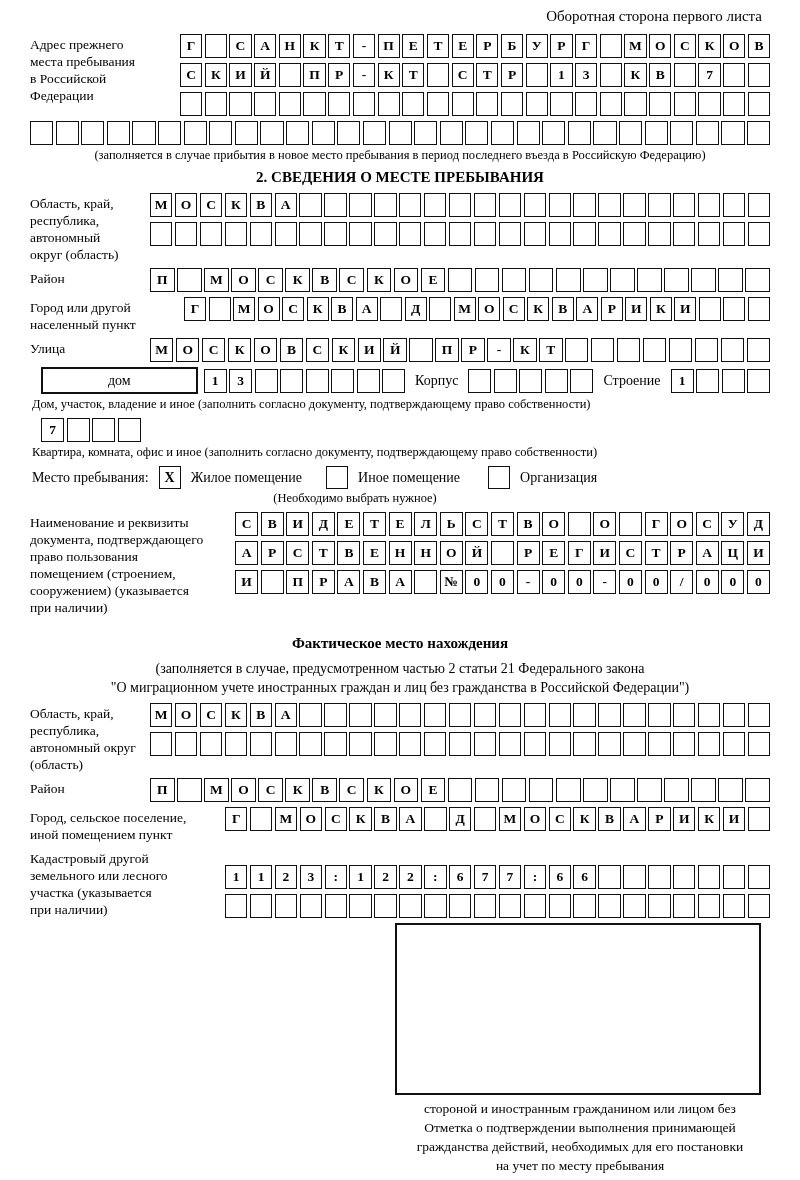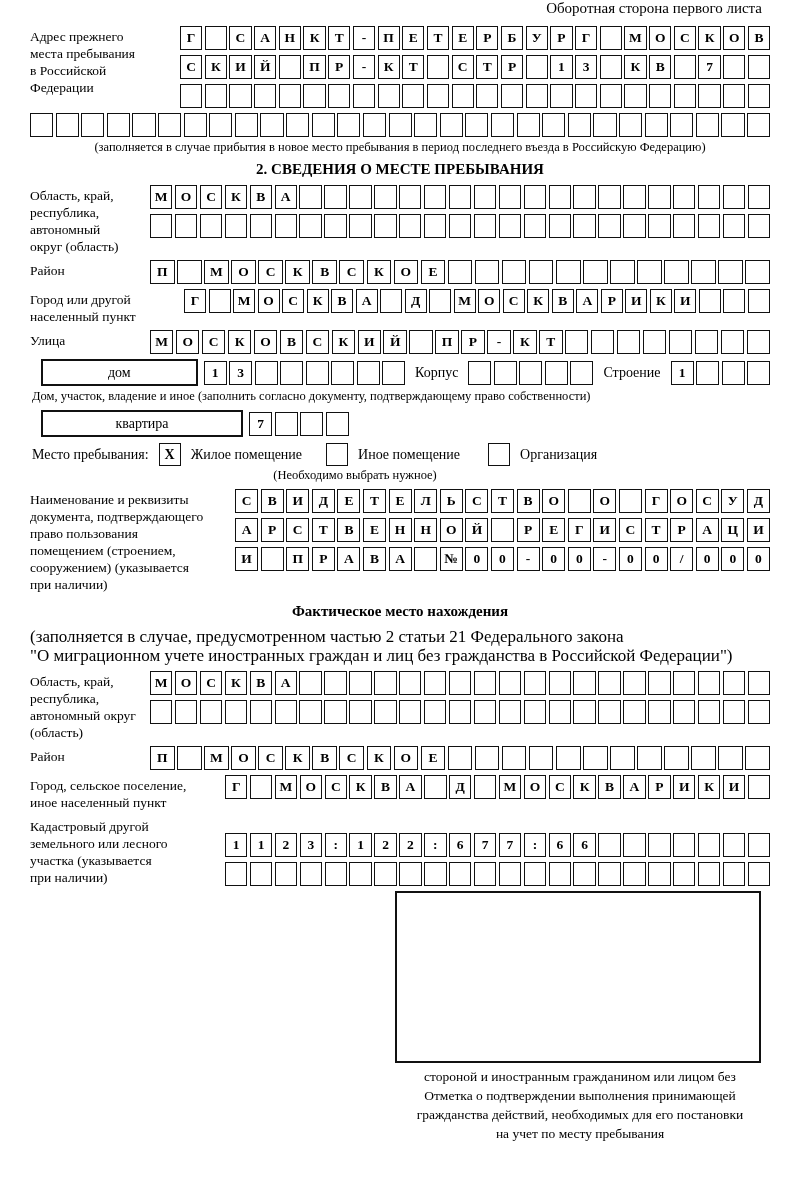--- a/index.html
+++ b/index.html
@@ -1,20 +1,20 @@
 <!DOCTYPE html>
 <html><head>
 <meta charset="utf-8">
 <style>
   * { margin:0; padding:0; box-sizing:border-box; }
   html,body { background:#888; }
   .page {
     width:800px; height:1180px; margin:0 auto; background:#ffffff;
     font-family:"Liberation Serif", serif; color:#000;
-    padding:0 30px 0 30px; position:relative; overflow:hidden;
+    padding:8px 30px 0 30px; position:relative; overflow:hidden;
   }
   .top-title { text-align:right; font-size:15px; padding-right:8px; }
 
   
   .frow { display:flex; align-items:flex-start; margin-bottom:5px; }
   .flabel { flex-shrink:0; font-size:13.5px; line-height:17px; padding-top:2px; }
   .w120 { width:120px; } .w150 { width:150px; } .w154 { width:154px; }
   .w195 { width:195px; } .w205 { width:205px; }
   .fcells { flex:1; display:flex; flex-direction:column; gap:5px; }
   .cellrow { display:flex; gap:2.5px; width:100%; }
@@ -40,21 +40,21 @@
 
   
   .stay-row { display:flex; align-items:center; gap:10px; margin:6px 0 2px 2px; font-size:14px; }
   .cbox {
     width:22px; height:23px; border:1.5px solid #111; display:flex;
     align-items:center; justify-content:center; font-size:14px; font-weight:bold;
     flex-shrink:0;
   }
   .stay-note { font-size:12.5px; margin:0 0 6px 205px; width:240px; text-align:center; }
 
-  .center-note { font-size:17px; line-height:19px; }
+  .center-note { font-size:14px; text-align:center; line-height:19px; }
 
   .mark-box {
     margin-left:365px; width:366px; height:172px; border:2px solid #111;
     margin-top:4px;
   }
   .mark-caption {
     margin-left:330px; width:440px; text-align:center; font-size:13.5px;
     line-height:19px; margin-top:4px;
   }
 </style>
@@ -375,28 +375,28 @@
     <div class="inline-cells">
         <div class="cell">1</div>
         <div class="cell"></div>
         <div class="cell"></div>
         <div class="cell"></div>
       </div>
   </div>
   <div class="note-left">Дом, участок, владение и иное (заполнить согласно документу, подтверждающему право собственности)</div>
 
   <div class="boxrow">
-    <div class="bigbox apt-box">квартира</div>
     <div class="inline-cells">
         <div class="cell">7</div>
         <div class="cell"></div>
         <div class="cell"></div>
         <div class="cell"></div>
       </div>
   </div>
+  <div class="note-left">Квартира, комната, офис и иное (заполнить согласно документу, подтверждающему право собственности)</div>
 
   <div class="stay-row">
     <span>Место пребывания:</span>
     <span class="cbox">X</span>
     <span>Жилое помещение</span>
     <span class="cbox" style="margin-left:14px;"></span>
     <span>Иное помещение</span>
     <span class="cbox" style="margin-left:18px;"></span>
     <span>Организация</span>
   </div>
@@ -477,21 +477,21 @@
           <div class="cell">0</div>
           <div class="cell">0</div>
           <div class="cell">/</div>
           <div class="cell">0</div>
           <div class="cell">0</div>
           <div class="cell">0</div>
         </div>
     </div>
   </div>
 
-  <div class="sec-title" style="margin-top:10px;">Фактическое место нахождения</div>
+  <div class="sec-title" style="margin-top:19px;">Фактическое место нахождения</div>
   <div class="center-note">
     <div>(заполняется в случае, предусмотренном частью 2 статьи 21 Федерального закона</div>
     <div>"О миграционном учете иностранных граждан и лиц без гражданства в Российской Федерации")</div>
   </div>
 
   <div class="frow" style="margin-top:6px;">
     <div class="flabel w120">
       <div>Область, край,</div>
       <div>республика,</div>
       <div>автономный округ</div>
@@ -582,21 +582,21 @@
           <div class="cell"></div>
           <div class="cell"></div>
           <div class="cell"></div>
         </div>
     </div>
   </div>
 
   <div class="frow">
     <div class="flabel w195">
       <div>Город, сельское поселение,</div>
-      <div>иное населенный пункт</div>
+      <div>иной помещением пункт</div>
     </div>
     <div class="fcells">
       <div class="cellrow">
           <div class="cell">Г</div>
           <div class="cell"></div>
           <div class="cell">М</div>
           <div class="cell">О</div>
           <div class="cell">С</div>
           <div class="cell">К</div>
           <div class="cell">В</div>

